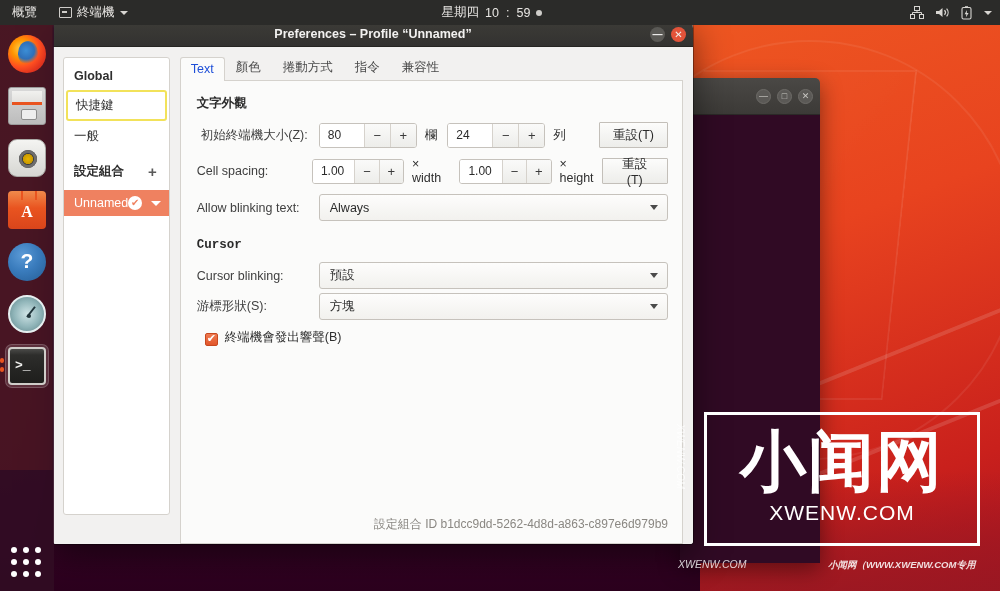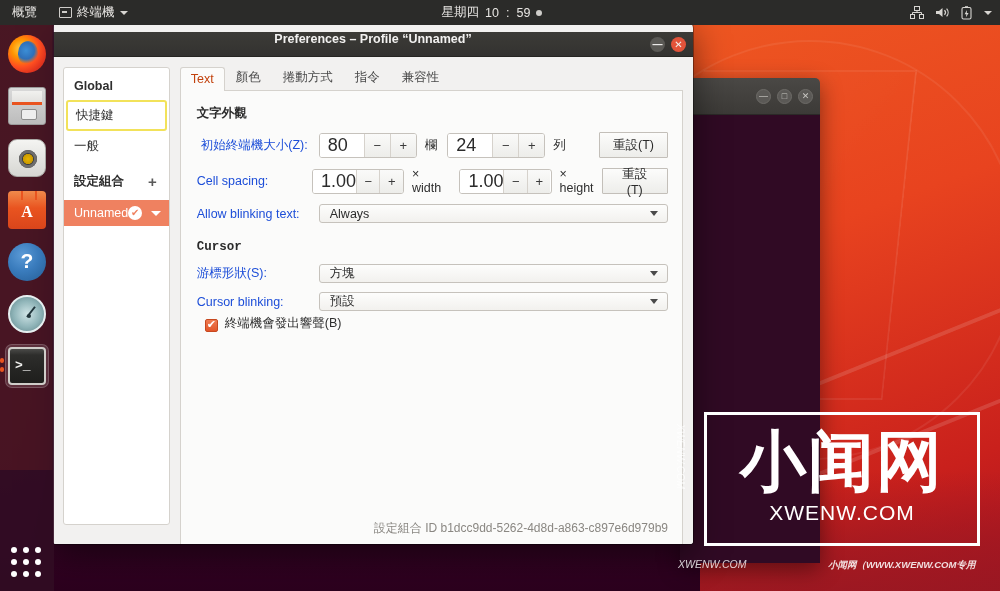--- a/index.html
+++ b/index.html
@@ -223,23 +223,23 @@
     border-radius: 6px 6px 3px 3px;
     box-shadow: 0 10px 34px rgba(0,0,0,0.5), 0 0 0 1px rgba(0,0,0,0.35);
     overflow: hidden;
     background: #f2f1f0;
     font-size: 12.5px; color: #2e2e2e;
   }
   #prefs-titlebar {
     height: 25px;
     background: linear-gradient(180deg,#3c3b37 0%, #333230 100%);
     border-bottom: 1px solid #262522;
-    display: flex; align-items: flex-start; justify-content: center;
+    display: flex; align-items: center; justify-content: center;
     position: relative;
-    color: #f2f1f0; font-size: 12.5px; font-weight: bold; margin-top: 10px;
+    color: #f2f1f0; font-size: 12.5px; font-weight: bold;
   }
   #prefs-titlebar .win-ctrl { position: absolute; right: 7px; top: 5px; display: flex; gap: 6px; }
   .wb { width: 15px; height: 15px; border-radius: 50%; display:flex; align-items:center; justify-content:center;
         font-size: 10px; line-height: 1; color: #f0efed; cursor: pointer; }
   .wb-min { background: #5a5955; }
   .wb-close { background: #e2533a; }
 
   #prefs-body { display: flex; height: 497px; background: #f2f1f0; }
 
   
@@ -277,41 +277,41 @@
   }
 
   
   #prefs-main { flex: 1; padding: 8px 10px 0 10px; display: flex; flex-direction: column; }
   #tabs { display: flex; align-items: flex-end; border-bottom: 1px solid #d5d2cd; height: 26px; }
   .tab {
     padding: 4px 10px 5px 10px; font-size: 12.5px; color: #4a4a4a; cursor: pointer;
     border: 1px solid transparent; border-bottom: none; margin-bottom: -1px; border-radius: 3px 3px 0 0;
   }
   .tab.active {
-    background: #fbfbfa; border-color: #d5d2cd; border-bottom-color: #fbfbfa; color: #c2410c;
+    background: #fbfbfa; border-color: #d5d2cd; border-bottom-color: #fbfbfa; color: #1d4ed8;
   }
   #pane {
     flex: 1; background: #fbfbfa; border: 1px solid #d5d2cd; border-top: none;
-    margin-bottom: 6px; padding: 12px 14px 6px 14px; position: relative;
+    margin-bottom: 0; padding: 12px 14px 6px 14px; position: relative;
     overflow: hidden;
   }
   .sec-title { font-weight: bold; font-size: 12.5px; color: #2b2b2b; margin: 2px 0 10px 2px; }
   .sec-title.mt { margin-top: 17px; font-family: Liberation Mono, monospace; }
   .frow { display: flex; align-items: center; margin-bottom: 9px; }
-  .flabel { width: 124px; text-align: right; padding-right: 11px; font-size: 12.5px; color: #1d4ed8; }
+  .flabel { width: 124px; text-align: right; padding-right: 11px; font-size: 12.5px; color: #404040; }
   .flabel.left { text-align: left; }
 
   .spin {
     display: inline-flex; align-items: stretch; height: 25px;
     border: 1px solid #c6c2bc; border-radius: 3px; overflow: hidden;
     background: #fff;
   }
   .spin .sv {
     width: 44px; display: flex; align-items: center; padding-left: 8px;
-    background: #fff; font-size: 18px; color: #2b2b2b;
+    background: #fff; font-size: 12px; color: #2b2b2b;
   }
   .spin .sbtn {
     width: 26px; display: flex; align-items: center; justify-content: center;
     background: linear-gradient(180deg,#fafaf9,#ededea);
     border-left: 1px solid #d6d2cc; color: #3a3a3a; font-size: 13px; cursor: pointer;
   }
   .unit { margin: 0 10px 0 8px; font-size: 12.5px; }
   .unit.nm { margin-left: 8px; margin-right: 0; }
 
   .btn {
@@ -336,21 +336,21 @@
   }
 
   .fontbox {
     flex: 1; height: 25px; border: 1px solid #dcd8d2; border-radius: 3px;
     background: #f4f3f1; color: #9a9792; font-size: 12.5px;
     display: flex; align-items: center; justify-content: center; position: relative;
   }
   .fontbox .fsize { position: absolute; right: 10px; color: #9a9792; }
 
   .combo {
-    flex: 1; height: 19px; border: 1px solid #c6c2bc; border-radius: 3px;
+    flex: 1; height: 27px; border: 1px solid #c6c2bc; border-radius: 3px;
     background: linear-gradient(180deg,#fdfdfc 0%, #f2f1ee 100%);
     display: flex; align-items: center; padding: 0 10px; font-size: 12.5px; color: #2b2b2b;
     position: relative; cursor: pointer;
   }
   .combo .carr {
     position: absolute; right: 9px; width: 0; height: 0;
     border-left: 4.5px solid transparent; border-right: 4.5px solid transparent; border-top: 5px solid #4a4a4a;
   }
 
   #profile-id {
@@ -568,36 +568,36 @@
         <div class="frow">
           <div class="flabel left" style="text-align:left; padding-left:2px;">Allow blinking text:</div>
           <div class="combo">
             <span>Always</span>
             <span class="carr"></span>
           </div>
         </div>
 
         <div class="sec-title mt">Cursor</div>
 
+        <div class="frow" style="margin-bottom:4px;">
+          <div class="flabel left" style="text-align:left; padding-left:2px;">Cursor blinking:</div>
+          <div class="combo">
+            <span>預設</span>
+            <span class="carr"></span>
+          </div>
+        </div>
+
         <div class="frow">
           <div class="flabel left" style="text-align:left; padding-left:2px;">游標形狀(S):</div>
           <div class="combo">
             <span>方塊</span>
             <span class="carr"></span>
           </div>
         </div>
 
-        <div class="frow" style="margin-bottom:4px;">
-          <div class="flabel left" style="text-align:left; padding-left:2px;">Cursor blinking:</div>
-          <div class="combo">
-            <span>預設</span>
-            <span class="carr"></span>
-          </div>
-        </div>
-
         <div class="frow" style="padding-left:10px;">
           <span class="chk on"></span>
           <span>終端機會發出響聲(B)</span>
         </div>
 
         <div id="profile-id">設定組合 ID  b1dcc9dd-5262-4d8d-a863-c897e6d979b9</div>
       </div>
 
     </div>
   </div>

